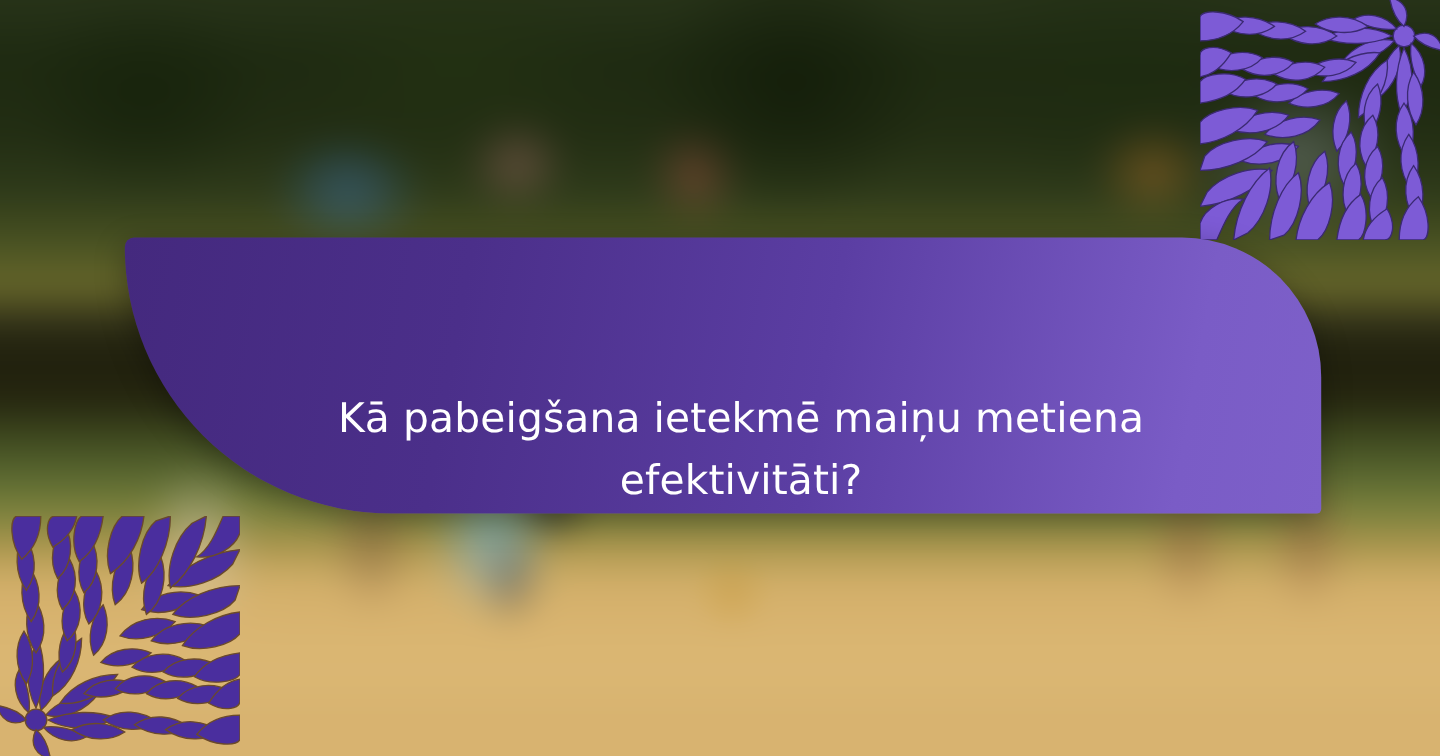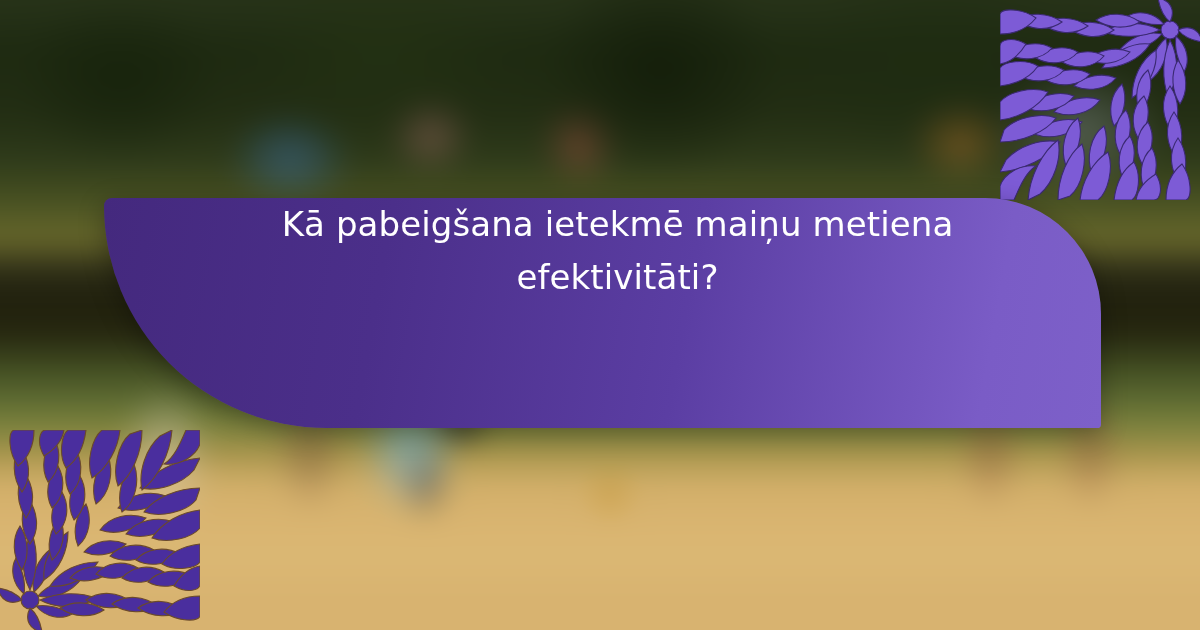--- a/index.html
+++ b/index.html
@@ -79,21 +79,21 @@
     top: 198px;
     width: 997px;
     height: 230px;
     background: linear-gradient(100deg, #44297e 0%, #4b2f8a 28%, #5b3ea3 58%, #7a5cc6 88%, #7d60c9 100%);
     border-top-left-radius: 8px;
     border-bottom-left-radius: 230px 230px;
     border-top-right-radius: 120px 120px;
     border-bottom-right-radius: 4px;
     box-shadow: 0 6px 26px rgba(0,0,0,.30);
     display: flex;
-    align-items: flex-start;
+    align-items: flex-end;
     justify-content: center;
   }
   .banner-title {
     width: 700px;
     text-align: center;
     color: #ffffff;
     font-size: 34px;
     line-height: 1.55;
     font-weight: 400;
     letter-spacing: .1px;

